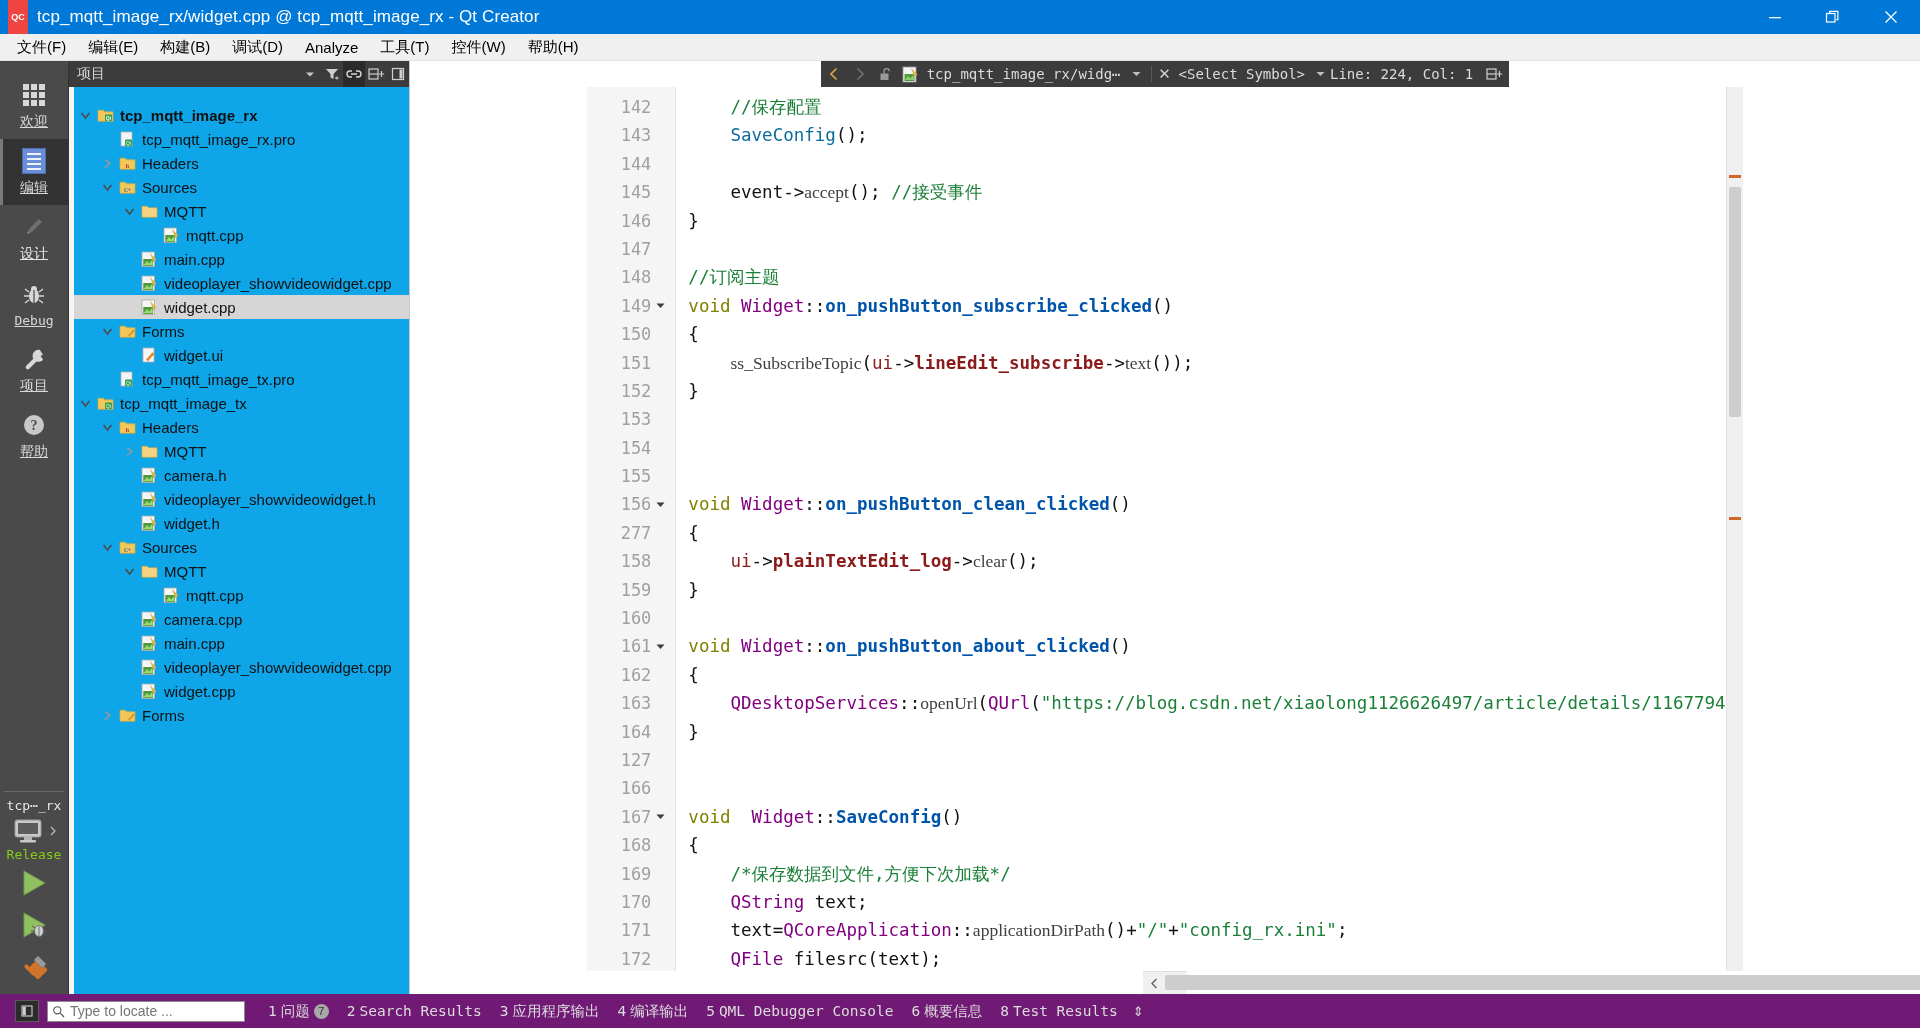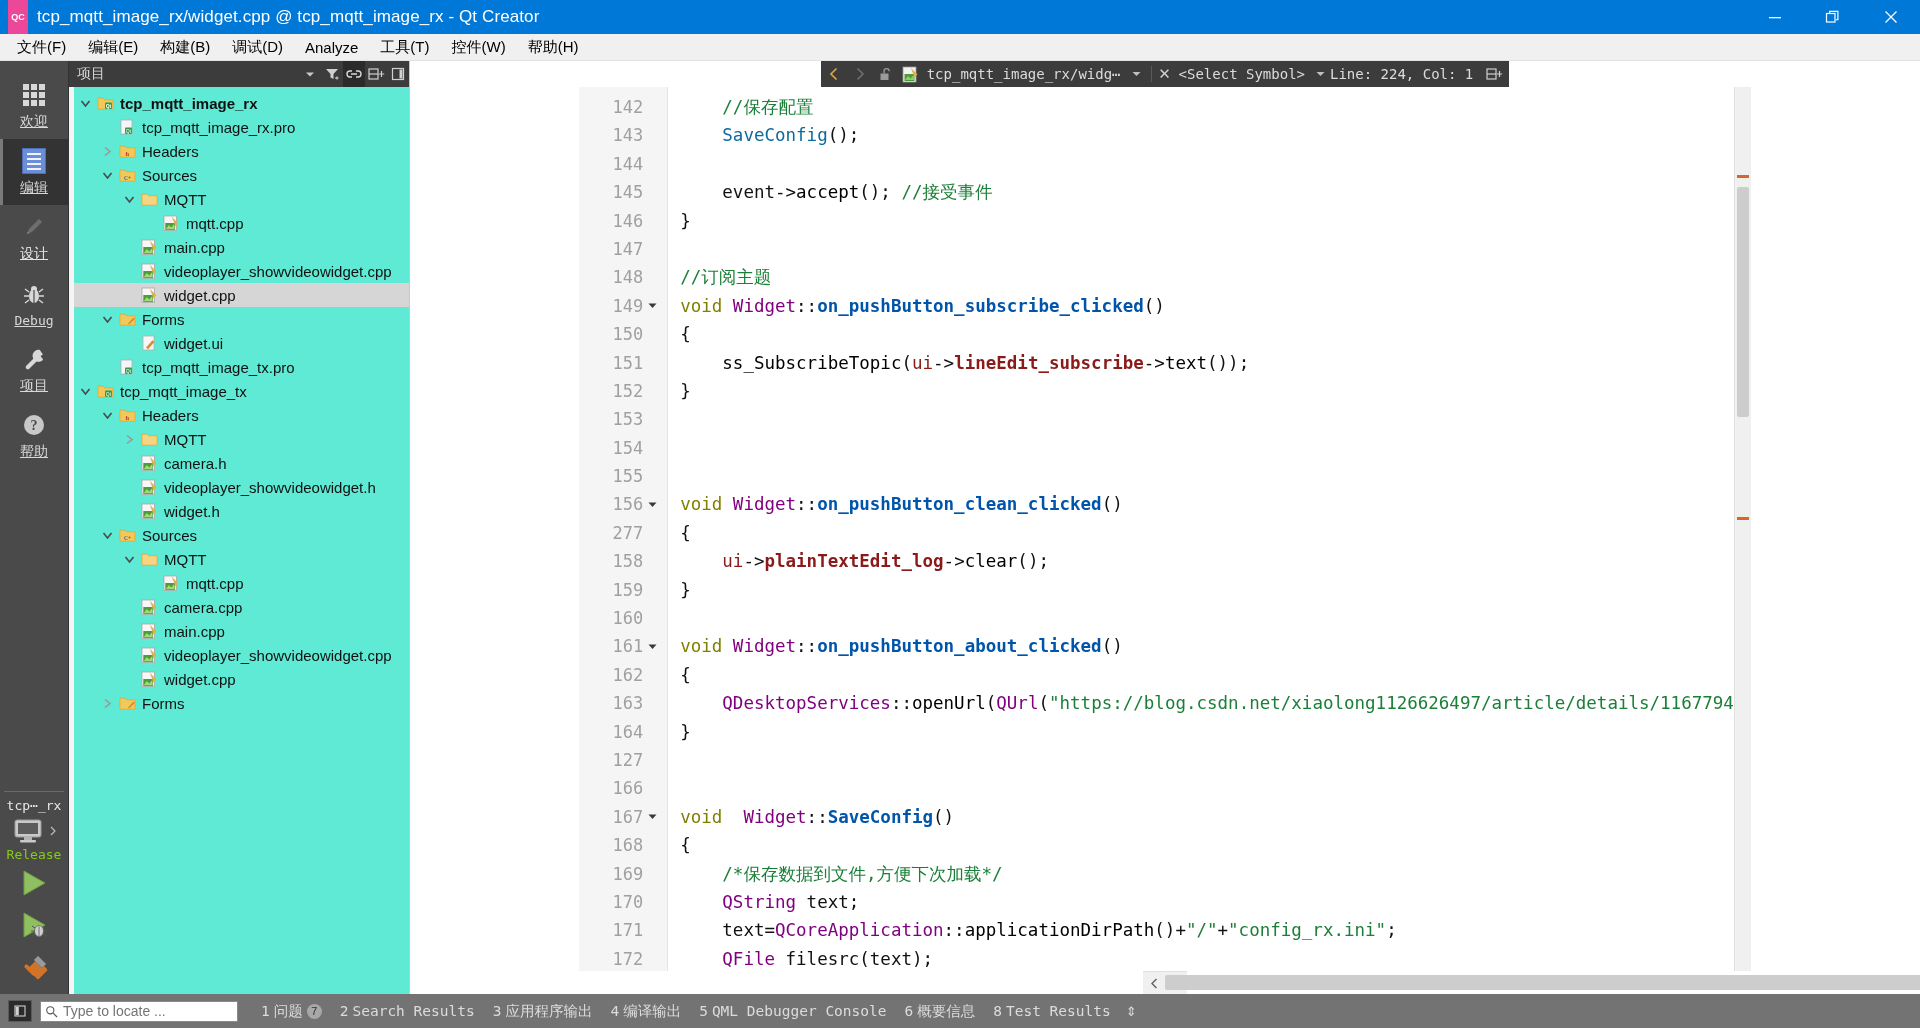--- a/index.html
+++ b/index.html
@@ -6,21 +6,21 @@
   body{
     width:1920px;height:1028px;overflow:hidden;
     font-family:"Liberation Sans",sans-serif;
     background:#ffffff;
     -webkit-font-smoothing:antialiased;
   }
   .app{width:1920px;height:1028px;display:flex;flex-direction:column;position:relative;}
 
   
   .titlebar{height:34px;background:#0078d7;display:flex;align-items:center;flex:0 0 34px;}
-  .tb-icon{width:20px;height:36px;margin-left:8px;margin-right:9px;background:#ec4899;
+  .tb-icon{width:20px;height:36px;margin-left:8px;margin-right:9px;background:#ef4444;
            border-radius:2px;display:flex;align-items:center;justify-content:center;
            color:#fff;font-size:9px;font-weight:bold;font-family:"Liberation Sans",sans-serif;}
   .tb-title{color:#fff;font-size:17px;letter-spacing:.1px;white-space:nowrap;}
   .tb-spacer{flex:1;}
   .tb-btn{width:58px;height:34px;display:flex;align-items:center;justify-content:center;}
   .tb-btn svg{display:block;}
 
   
   .menubar{height:26px;background:#f0f0f0;display:flex;align-items:center;flex:0 0 26px;
            border-bottom:1px solid #e2e2e2;padding-left:6px;}
@@ -58,21 +58,21 @@
   .runbtns{display:flex;flex-direction:column;align-items:center;padding-bottom:10px;gap:8px;}
   .runbtn{width:44px;height:34px;display:flex;align-items:center;justify-content:center;}
 
   
   .sidepanel{width:340px;flex:0 0 340px;display:flex;flex-direction:column;background:#fff;
              border-right:1px solid #c8c8c8;}
   .sp-head{height:26px;background:#3c3c3c;display:flex;align-items:center;flex:0 0 26px;}
   .sp-title{color:#d6d6d6;font-size:14px;padding-left:8px;flex:1;}
   .sp-ibtn{width:22px;height:26px;display:flex;align-items:center;justify-content:center;}
   .sp-ibtn.on{background:#2b2b2b;}
-  .sp-tree{flex:1;overflow:hidden;padding-top:4px;position:relative;background:#5eead4;}
+  .sp-tree{flex:1;overflow:hidden;padding-top:16px;position:relative;background:#0ea5e9;}
   .trow{height:24px;display:flex;align-items:center;font-size:15px;color:#111;white-space:nowrap;
         padding-right:6px;}
   .trow.sel{background:#d6d6d6;}
   .trow.bold{font-weight:bold;}
   .arrow{width:20px;display:flex;align-items:center;justify-content:center;flex:0 0 20px;}
   .arrow svg{display:block;}
   .ticon{width:20px;flex:0 0 20px;display:flex;align-items:center;justify-content:center;margin-right:5px;}
   .tlabel{overflow:hidden;text-overflow:ellipsis;}
   .sp-railbar{position:absolute;left:0;top:0;bottom:0;width:5px;background:#f5f5f5;}
 
@@ -107,37 +107,37 @@
   
   .k-kw{color:#808000;}
   .k-type{color:#800080;}
   .k-fn{color:#0055aa;font-weight:bold;}
   .k-fnp{color:#0b6a9e;}
   .k-cm{color:#1a7f37;font-style:normal;}
   .k-str{color:#1a7f37;}
   .k-mem{color:#8b1a1a;font-weight:bold;}
   .k-var{color:#8b1a1a;}
   .k-op{color:#111;}
-  .k-call{color:#000000;}
+  .k-call{color:#404040;font-family:Liberation Serif, serif;}
 
   
   .vscroll{width:16px;flex:0 0 16px;background:#f0f0f0;position:relative;border-left:1px solid #e0e0e0;}
   .vthumb{position:absolute;left:2px;right:2px;background:#cdcdcd;border-radius:2px;}
   .vmark{position:absolute;left:2px;right:2px;height:3px;background:#d06a2a;}
 
   
   .hscroll{height:22px;flex:0 0 22px;background:#f0f0f0;display:flex;align-items:center;
            border-top:1px solid #e0e0e0;}
   .hbtn{width:22px;height:22px;display:flex;align-items:center;justify-content:center;}
   .htrack{flex:1;height:22px;position:relative;}
   .hthumb{position:absolute;top:3px;height:15px;background:#cdcdcd;border-radius:2px;}
 
   
-  .statusbar{height:34px;flex:0 0 34px;background:#737373;display:flex;align-items:center;
-             color:#dcdcdc;}
+  .statusbar{height:34px;flex:0 0 34px;background:#701a75;display:flex;align-items:center;
+             color:#dcdcdc;padding-left:7px;}
   .sb-toggle{width:22px;height:20px;margin-left:8px;background:#2b2b2b;border:1px solid #5a5a5a;
              display:flex;align-items:center;justify-content:center;}
   .locator{width:198px;height:21px;background:#fff;border:1px solid #8a8a8a;margin-left:8px;
            display:flex;align-items:center;padding:0 4px;box-sizing:border-box;}
   .locator input{border:0;outline:0;width:100%;font-size:14px;color:#444;
                  font-family:"Liberation Sans",sans-serif;background:transparent;}
   .sb-items{display:flex;align-items:center;margin-left:14px;gap:0;}
   .sb-item{font-family:"DejaVu Sans Mono",monospace;font-size:14.5px;color:#dcdcdc;
            padding:0 9px;display:flex;align-items:center;gap:4px;white-space:nowrap;}
   .badge{width:15px;height:15px;border-radius:50%;background:#a8a8a8;color:#303030;font-size:11px;

